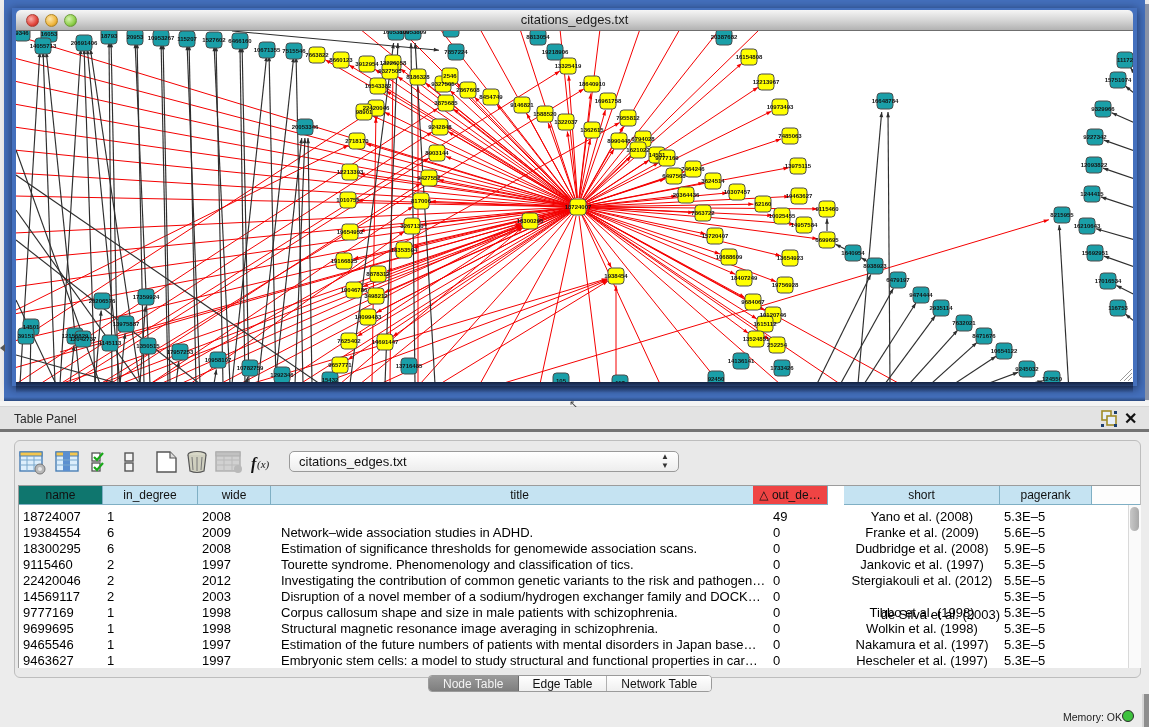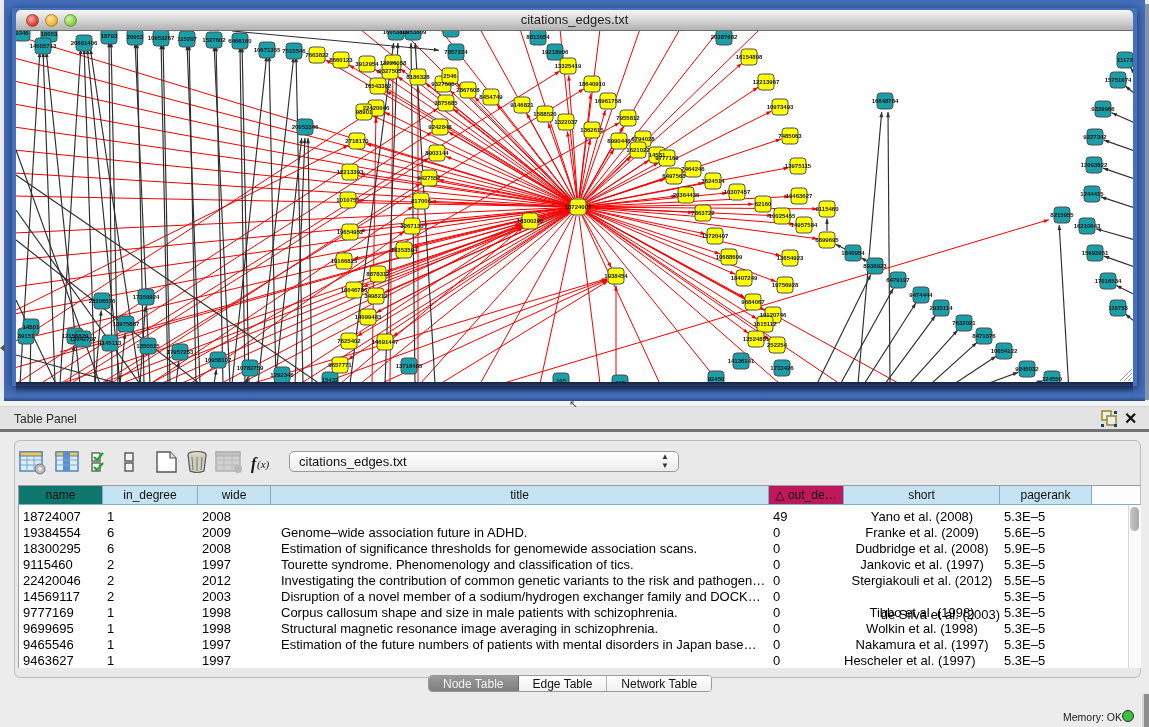--- a/index.html
+++ b/index.html
@@ -796,34 +796,34 @@
 
 <text x="237" y="24" font-family="Liberation Serif, serif" font-style="italic" font-weight="bold" font-size="16" fill="#111">f</text>
 <text x="243" y="23" font-family="Liberation Serif, serif" font-style="italic" font-size="11" fill="#111">(x)</text>
 </svg>
 <div id="combo" class="abs">citations_edges.txt<span style="position:absolute;right:9px;top:0px;font-size:8px;line-height:9px;color:#333">▲<br>▼</span></div>
 <div id="tablewrap" class="abs">
 <div class="hcell" style="left:0px;width:84px;background:#0f766e">name</div>
     <div class="hcell" style="left:84px;width:95px;background:#c5e3f2">in_degree</div>
     <div class="hcell" style="left:179px;width:73px;background:#c5e3f2">wide</div>
     <div class="hcell" style="left:252px;width:498px;background:#c5e3f2">title</div>
-    <div class="hcell" style="left:750px;width:75px;background:#be185d">△ out_de…</div>
+    <div class="hcell" style="left:734px;width:75px;background:#ef4444">△ out_de…</div>
     <div class="hcell" style="left:825px;width:156px;background:#c5e3f2">short</div>
     <div class="hcell" style="left:981px;width:92px;background:#c5e3f2">pagerank</div>
     <div class="hcell" style="left:1073px;width:48px;background:#fdfdfd;border-right:none"></div>
 <div class="row" style="left:4px;top:23px;width:80px">18724007</div>
     <div class="row" style="left:88px;top:23px;width:90px">1</div>
     <div class="row" style="left:183px;top:23px;width:70px">2008</div>
     <div class="row" style="left:754px;top:23px;width:68px">49</div>
     <div class="row" style="left:825px;width:156px;text-align:center;top:23px">Yano et al. (2008)</div>
     <div class="row" style="left:985px;top:23px;width:100px">5.3E–5</div>
     <div class="row" style="left:4px;top:39px;width:80px">19384554</div>
     <div class="row" style="left:88px;top:39px;width:90px">6</div>
     <div class="row" style="left:183px;top:39px;width:70px">2009</div>
-    <div class="row" style="left:262px;top:39px;width:489px">Genome–wide association future in ADHD.</div>
+    <div class="row" style="left:262px;top:39px;width:489px">Network–wide association studies in ADHD.</div>
     <div class="row" style="left:754px;top:39px;width:68px">0</div>
     <div class="row" style="left:825px;width:156px;text-align:center;top:39px">Franke et al. (2009)</div>
     <div class="row" style="left:985px;top:39px;width:100px">5.6E–5</div>
     <div class="row" style="left:4px;top:55px;width:80px">18300295</div>
     <div class="row" style="left:88px;top:55px;width:90px">6</div>
     <div class="row" style="left:183px;top:55px;width:70px">2008</div>
     <div class="row" style="left:262px;top:55px;width:489px">Estimation of significance thresholds for genomewide association scans.</div>
     <div class="row" style="left:754px;top:55px;width:68px">0</div>
     <div class="row" style="left:825px;width:156px;text-align:center;top:55px">Dudbridge et al. (2008)</div>
     <div class="row" style="left:985px;top:55px;width:100px">5.9E–5</div>
@@ -865,22 +865,23 @@
     <div class="row" style="left:4px;top:151px;width:80px">9465546</div>
     <div class="row" style="left:88px;top:151px;width:90px">1</div>
     <div class="row" style="left:183px;top:151px;width:70px">1997</div>
     <div class="row" style="left:262px;top:151px;width:489px">Estimation of the future numbers of patients with mental disorders in Japan base…</div>
     <div class="row" style="left:754px;top:151px;width:68px">0</div>
     <div class="row" style="left:825px;width:156px;text-align:center;top:151px">Nakamura et al. (1997)</div>
     <div class="row" style="left:985px;top:151px;width:100px">5.3E–5</div>
     <div class="row" style="left:4px;top:167px;width:80px">9463627</div>
     <div class="row" style="left:88px;top:167px;width:90px">1</div>
     <div class="row" style="left:183px;top:167px;width:70px">1997</div>
+    <div class="row" style="left:262px;top:167px;width:489px">Embryonic stem cells: a model to study structural and functional properties in car…</div>
     <div class="row" style="left:754px;top:167px;width:68px">0</div>
-    <div class="row" style="left:825px;width:156px;text-align:left;top:167px">Hescheler et al. (1997)</div>
+    <div class="row" style="left:825px;width:156px;text-align:center;top:167px">Hescheler et al. (1997)</div>
     <div class="row" style="left:985px;top:167px;width:100px">5.3E–5</div>
 </div>
 <div id="vscroll" class="abs"></div>
 <div id="vthumb" class="abs"></div>
 <div id="tabs" class="abs">
     <div class="sel">Node Table</div>
     <div>Edge Table</div>
     <div>Network Table</div>
   </div>
 <div id="mem" class="abs">Memory: OK</div>

